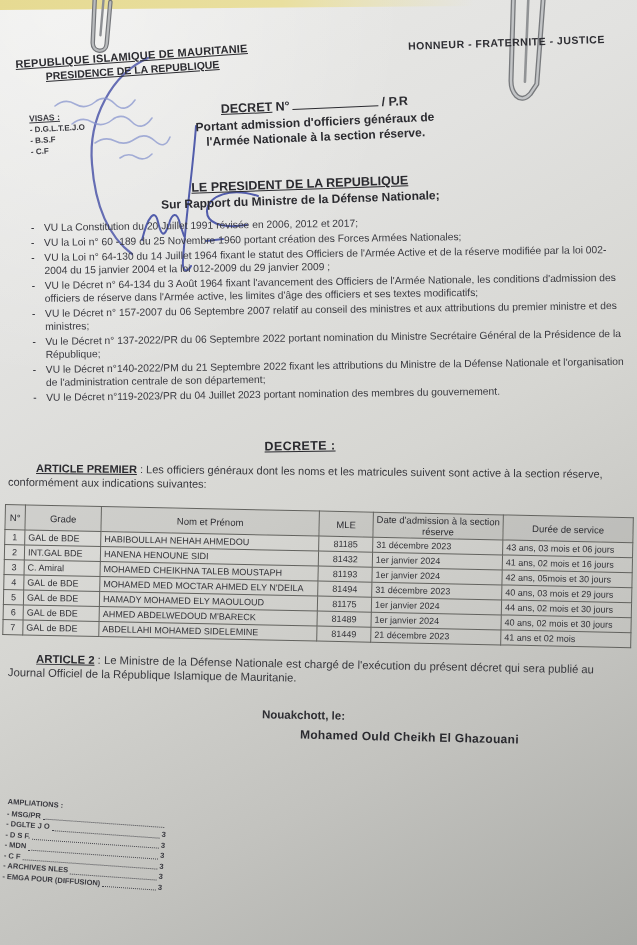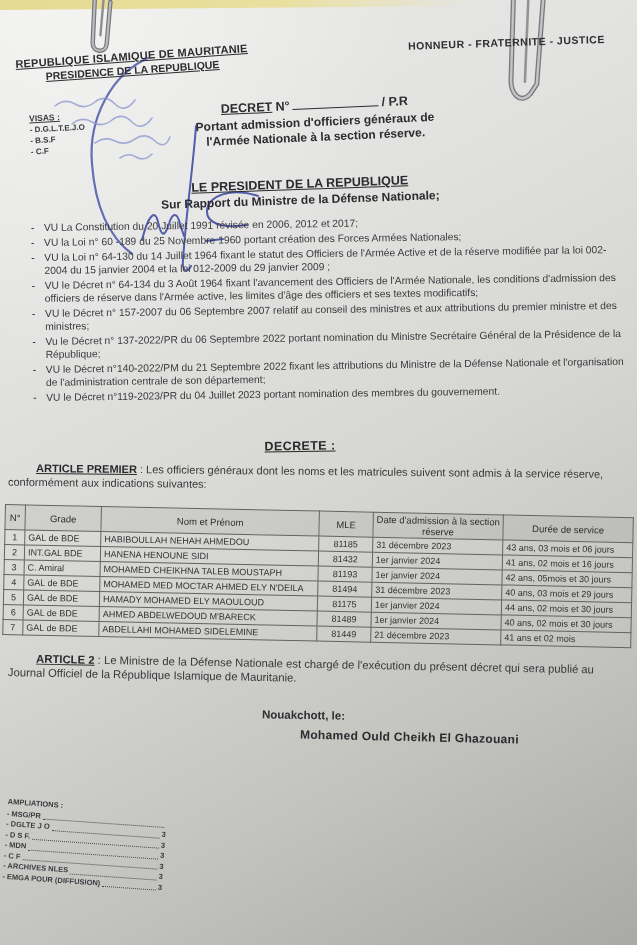--- a/index.html
+++ b/index.html
@@ -134,21 +134,21 @@
     <div class="vu-item">VU le Décret n° 64-134 du 3 Août 1964 fixant l'avancement des Officiers de l'Armée Nationale, les conditions d'admission des officiers de réserve dans l'Armée active, les limites d'âge des officiers et ses textes modificatifs;</div>
     <div class="vu-item">VU le Décret n° 157-2007 du 06 Septembre 2007 relatif au conseil des ministres et aux attributions du premier ministre et des ministres;</div>
     <div class="vu-item">Vu le Décret n° 137-2022/PR du 06 Septembre 2022 portant nomination du Ministre Secrétaire Général de la Présidence de la République;</div>
     <div class="vu-item">VU le Décret n°140-2022/PM du 21 Septembre 2022 fixant les attributions du Ministre de la Défense Nationale et l'organisation de l'administration centrale de son département;</div>
     <div class="vu-item">VU le Décret n°119-2023/PR du 04 Juillet 2023 portant nomination des membres du gouvernement.</div>
   </div>
 
   <div class="abs decrete"><span>DECRETE :</span></div>
 
   <div class="abs article article1">
-    <span class="lbl">ARTICLE PREMIER</span><span> : Les officiers généraux dont les noms et les matricules suivent sont admis à la service réserve, conformément aux indications suivantes:</span>
+    <span class="lbl">ARTICLE PREMIER</span><span> : Les officiers généraux dont les noms et les matricules suivent sont active à la section réserve, conformément aux indications suivantes:</span>
   </div>
 
   <div class="abs table-wrap">
     <table>
       <colgroup>
         <col style="width:20px">
           <col style="width:76px">
           <col style="width:218px">
           <col style="width:54px">
           <col style="width:130px">

